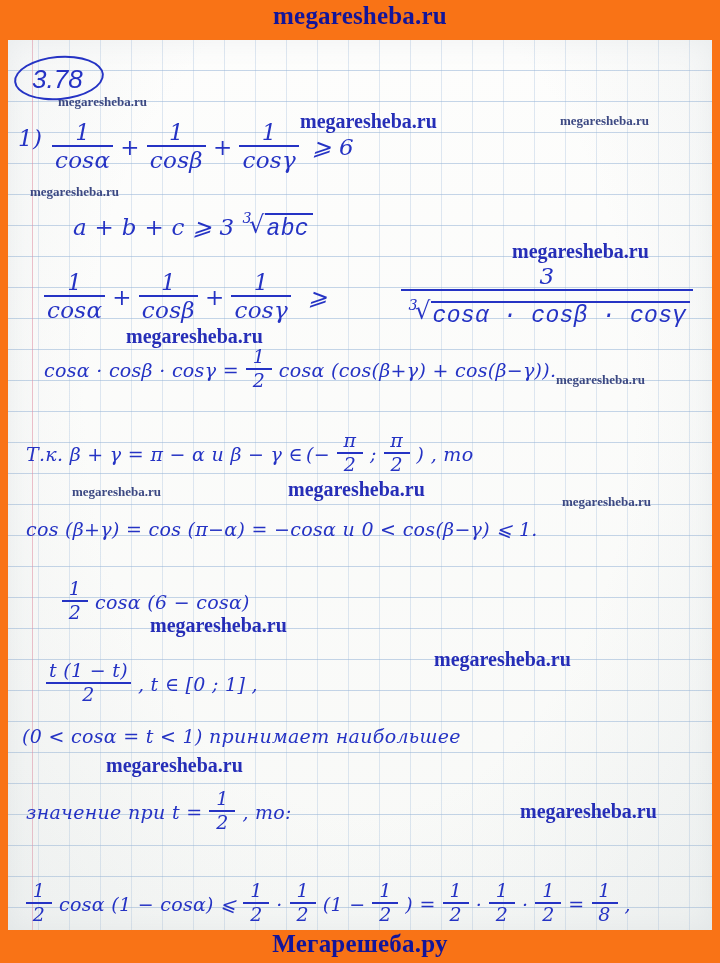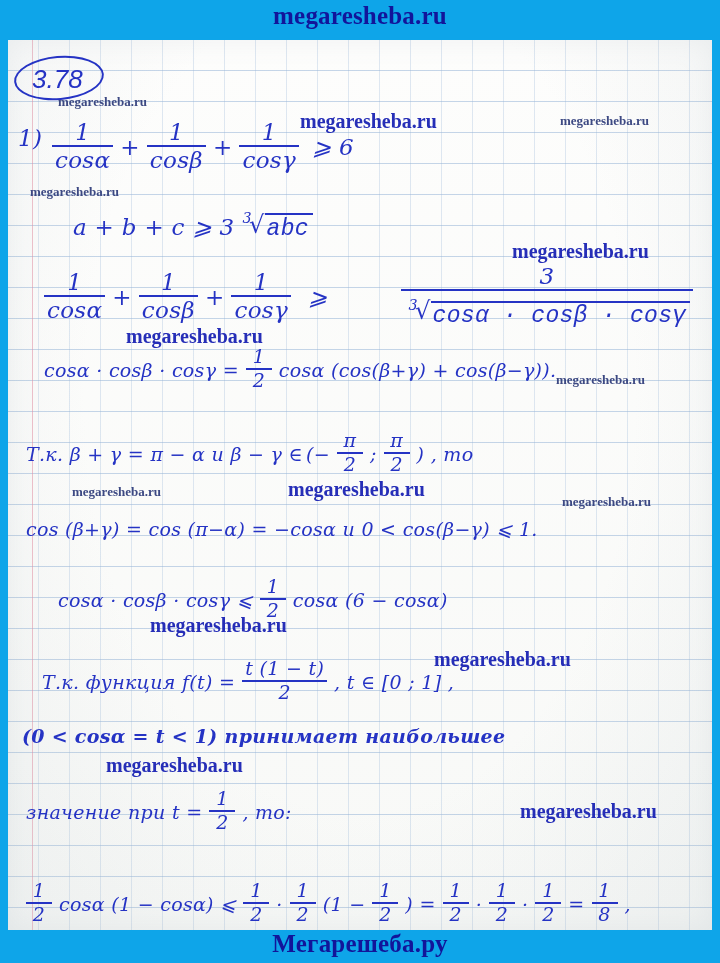--- a/index.html
+++ b/index.html
@@ -10,21 +10,21 @@
   body {
     width: 720px;
     height: 963px;
     position: relative;
     font-family: "Liberation Serif", serif;
     overflow: hidden;
   }
   .page {
     position: absolute;
     inset: 0;
-    background: #0ea5e9;
+    background: #f97316;
   }
   
   .site-banner {
     position: absolute;
     left: 0;
     width: 720px;
     text-align: center;
     font-family: "Liberation Serif", serif;
     font-weight: bold;
     font-size: 25px;
@@ -288,43 +288,41 @@
         <span class="den">2</span>
       </span>
       <span>) , то</span>
     </span>
   </div>
 
   <div class="hw mid" style="left:26px; top:518px;">cos (β+γ) = cos (π−α) = −cosα  и  0 &lt; cos(β−γ) ⩽ 1.</div>
 
   <div class="hw mid" style="left:58px; top:578px;">
     <span class="inline-row">
-      <span>cosα · cosβ · cosγ ⩽</span>
       <span class="frac">
         <span class="num">1</span>
         <span class="bar"></span>
         <span class="den">2</span>
       </span>
       <span>cosα (6 − cosα)</span>
     </span>
   </div>
 
   <div class="hw mid" style="left:42px; top:660px;">
     <span class="inline-row">
-      <span>Т.к.  функция   f(t) =</span>
       <span class="frac">
         <span class="num">t (1 − t)</span>
         <span class="bar" style="min-width:70px;"></span>
         <span class="den">2</span>
       </span>
       <span>,  t ∈ [0 ; 1] ,</span>
     </span>
   </div>
 
-  <div class="hw mid" style="left:22px; top:725px;font-weight:bold;">(0 &lt; cosα = t &lt; 1)  принимает наибольшее</div>
+  <div class="hw mid" style="left:22px; top:725px;">(0 &lt; cosα = t &lt; 1)  принимает наибольшее</div>
 
   <div class="hw mid" style="left:26px; top:790px;">
     <span class="inline-row">
       <span>значение  при   t =</span>
       <span class="frac">
         <span class="num">1</span>
         <span class="bar"></span>
         <span class="den">2</span>
       </span>
       <span>, то:</span>

